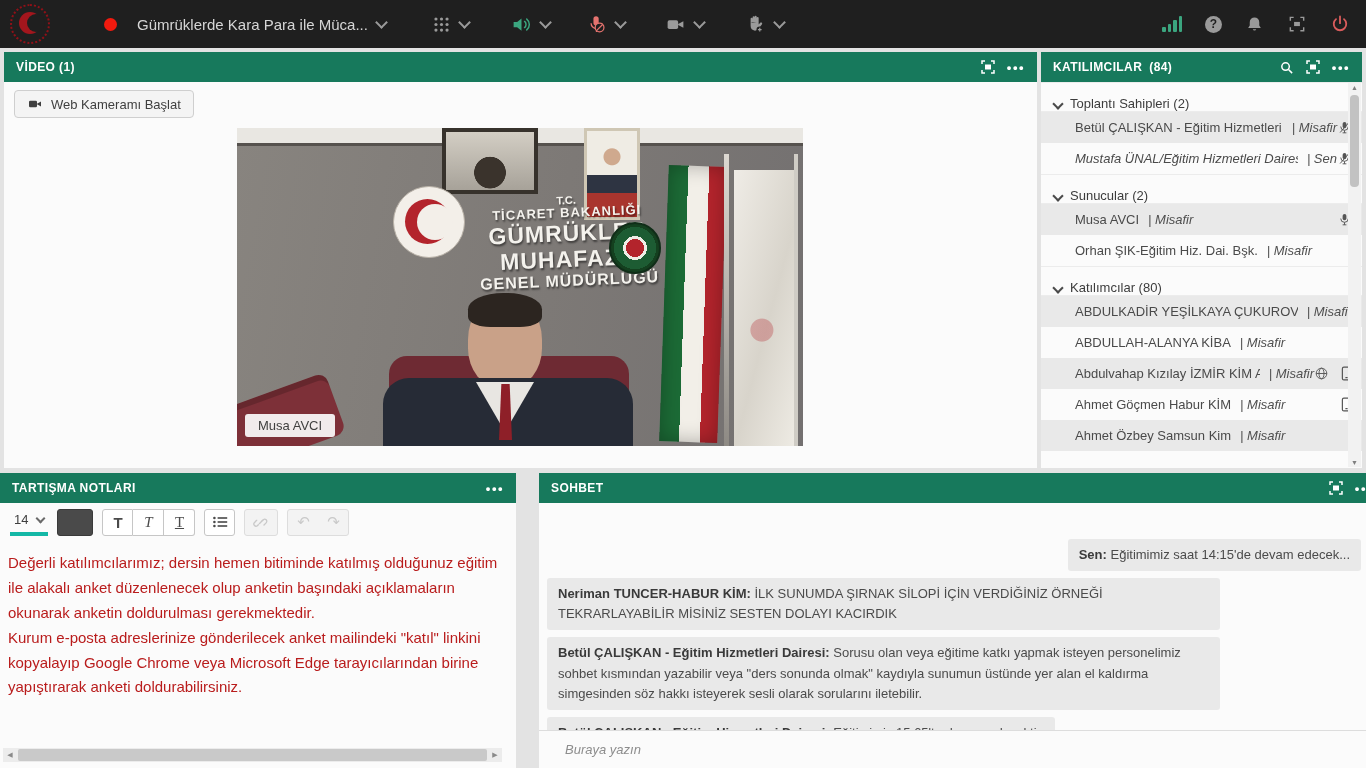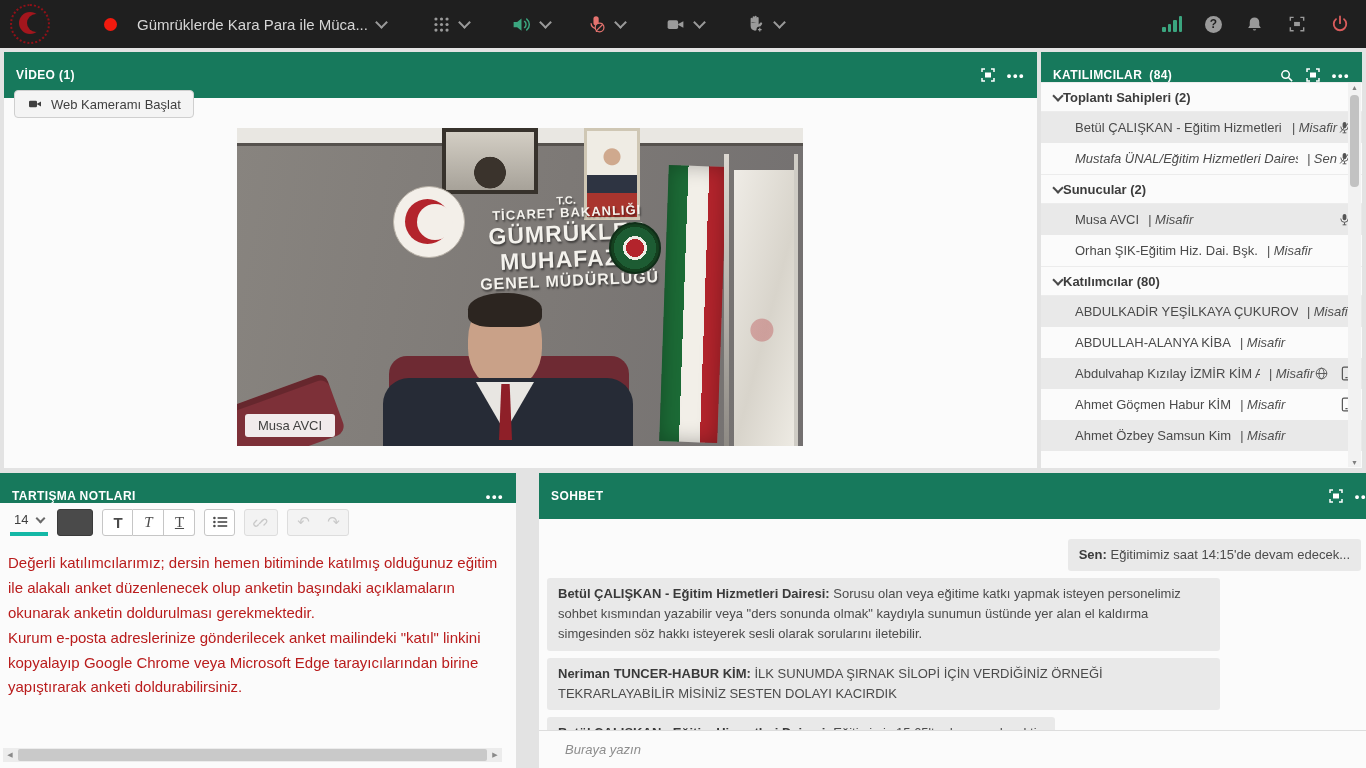--- a/index.html
+++ b/index.html
@@ -22,21 +22,21 @@
   .tb-icon{color:#9a9a9a;display:flex;align-items:center;}
   .tb-icon.green{color:#3ba57f;}
   .tb-icon.red{color:#e5736f;}
   .tb-right{margin-left:auto;display:flex;align-items:center;gap:23px;margin-right:16px;}
   .sigbars{display:flex;align-items:flex-end;gap:2px;height:16px;}
   .sigbars i{display:block;width:3.5px;background:#3ba57f;border-radius:1px;}
   .help-circle{width:17px;height:17px;border-radius:50%;background:#9a9a9a;color:#1f1f1f;
         font-size:12px;font-weight:bold;display:flex;align-items:center;justify-content:center;}
   
   .pod{position:absolute;background:#fbfbfb;}
-  .pod-header{height:46px;background:#17795c;color:#fff;display:flex;align-items:center;
+  .pod-header{height:30px;background:#17795c;color:#fff;display:flex;align-items:center;
         padding:0 12px;font-size:12px;font-weight:bold;letter-spacing:.4px;}
   .ph-right{margin-left:auto;display:flex;align-items:center;gap:12px;}
   .ellipsis{font-size:13px;letter-spacing:1.5px;line-height:1;}
   .pod-video{left:4px;top:52px;width:1033px;height:416px;}
   .pod-participants{left:1041px;top:52px;width:321px;height:416px;}
   .pod-notes{left:0;top:473px;width:516px;height:295px;}
   .pod-chat{left:539px;top:473px;width:846px;height:295px;}
   
   .webcam-btn{position:absolute;left:10px;top:38px;height:26px;display:flex;align-items:center;gap:8px;
         background:#f4f4f4;border:1px solid #cfcfcf;border-radius:4px;padding:0 12px;
@@ -86,22 +86,22 @@
   .person-body{position:absolute;left:146px;top:250px;width:250px;height:68px;background:#262b36;
         border-radius:26px 26px 0 0;}
   .person-shirt{position:absolute;left:239px;top:254px;width:58px;height:50px;background:#e8e6e2;
         clip-path:polygon(0 0,100% 0,50% 100%);}
   .person-tie{position:absolute;left:262px;top:256px;width:13px;height:56px;background:#8e1f28;
         clip-path:polygon(18% 0,82% 0,100% 100%,0 100%);}
   .name-tag{position:absolute;left:8px;bottom:9px;background:rgba(250,250,250,.93);color:#3f3f3f;
         padding:4px 13px;border-radius:3px;font-size:13px;}
   
   .p-list{position:absolute;left:0;top:30px;right:0;bottom:0;overflow:hidden;}
-  .p-section{height:30px;display:flex;align-items:center;gap:1px;padding:0 13px;
-        font-size:13px;font-weight:bold;color:#3c3c3c;background:#fbfbfb;
+  .p-section{height:30px;display:flex;align-items:flex-end;gap:8px;padding:0 13px;
+        font-size:13px;font-weight:normal;color:#3c3c3c;background:#fbfbfb;
         border-top:1px solid #ececec;border-bottom:1px solid #ececec;box-sizing:border-box;}
   .chev-dark{display:inline-block;width:6px;height:6px;border-right:2px solid #4a4a4a;
         border-bottom:2px solid #4a4a4a;transform:rotate(45deg);margin-bottom:3px;}
   .p-row{height:31px;display:flex;align-items:center;padding:0 10px 0 34px;font-size:13px;
         color:#4a4a4a;box-sizing:border-box;}
   .p-row.alt{background:#e9e9e9;}
   .p-name{white-space:nowrap;overflow:hidden;}
   .p-name.self{font-style:italic;}
   .p-role{font-style:italic;color:#4f4f4f;margin-left:9px;white-space:nowrap;}
   .p-icons{margin-left:auto;display:flex;align-items:center;gap:12px;color:#5a5a5a;}
@@ -503,26 +503,26 @@
       </span>
     </div>
 
 
     <div class="chat-msgs">
       <div class="msg right">
         <span class="sender">Sen:</span>
         <span>Eğitimimiz saat 14:15'de devam edecek...</span>
       </div>
       <div class="msg">
+        <span class="sender">Neriman TUNCER-HABUR KİM:</span>
+        <span>İLK SUNUMDA ŞIRNAK SİLOPİ İÇİN VERDİĞİNİZ ÖRNEĞİ TEKRARLAYABİLİR MİSİNİZ SESTEN DOLAYI KACIRDIK</span>
+      </div>
+      <div class="msg">
         <span class="sender">Betül ÇALIŞKAN - Eğitim Hizmetleri Dairesi:</span>
         <span>Sorusu olan veya eğitime katkı yapmak isteyen personelimiz sohbet kısmından yazabilir veya "ders sonunda olmak" kaydıyla sunumun üstünde yer alan el kaldırma simgesinden söz hakkı isteyerek sesli olarak sorularını iletebilir.</span>
-      </div>
-      <div class="msg">
-        <span class="sender">Neriman TUNCER-HABUR KİM:</span>
-        <span>İLK SUNUMDA ŞIRNAK SİLOPİ İÇİN VERDİĞİNİZ ÖRNEĞİ TEKRARLAYABİLİR MİSİNİZ SESTEN DOLAYI KACIRDIK</span>
       </div>
       <div class="msg">
         <span class="sender">Betül ÇALIŞKAN - Eğitim Hizmetleri Dairesi:</span>
         <span>Eğitimimiz 15.05'te devam edecektir.</span>
       </div>
     </div>
 
     <div class="chat-scroll">
       <span class="scroll-arrow" style="top:0;">▲</span>
       <div class="chat-thumb"></div>

